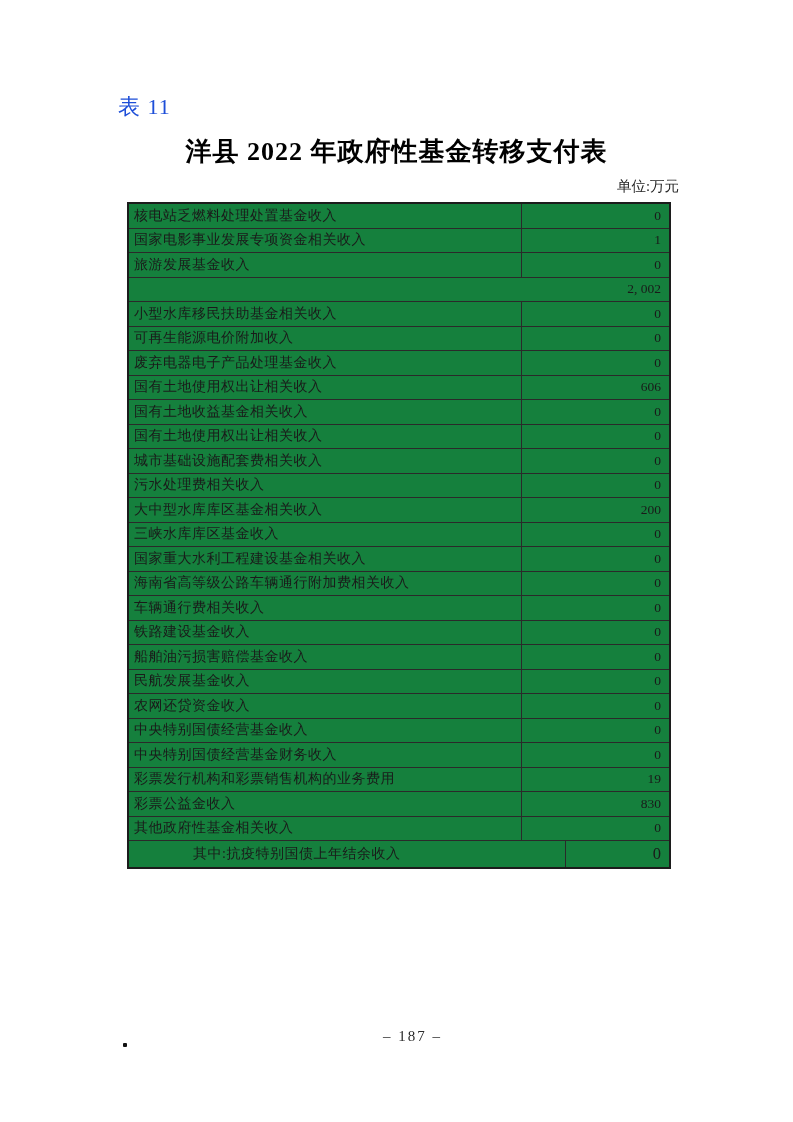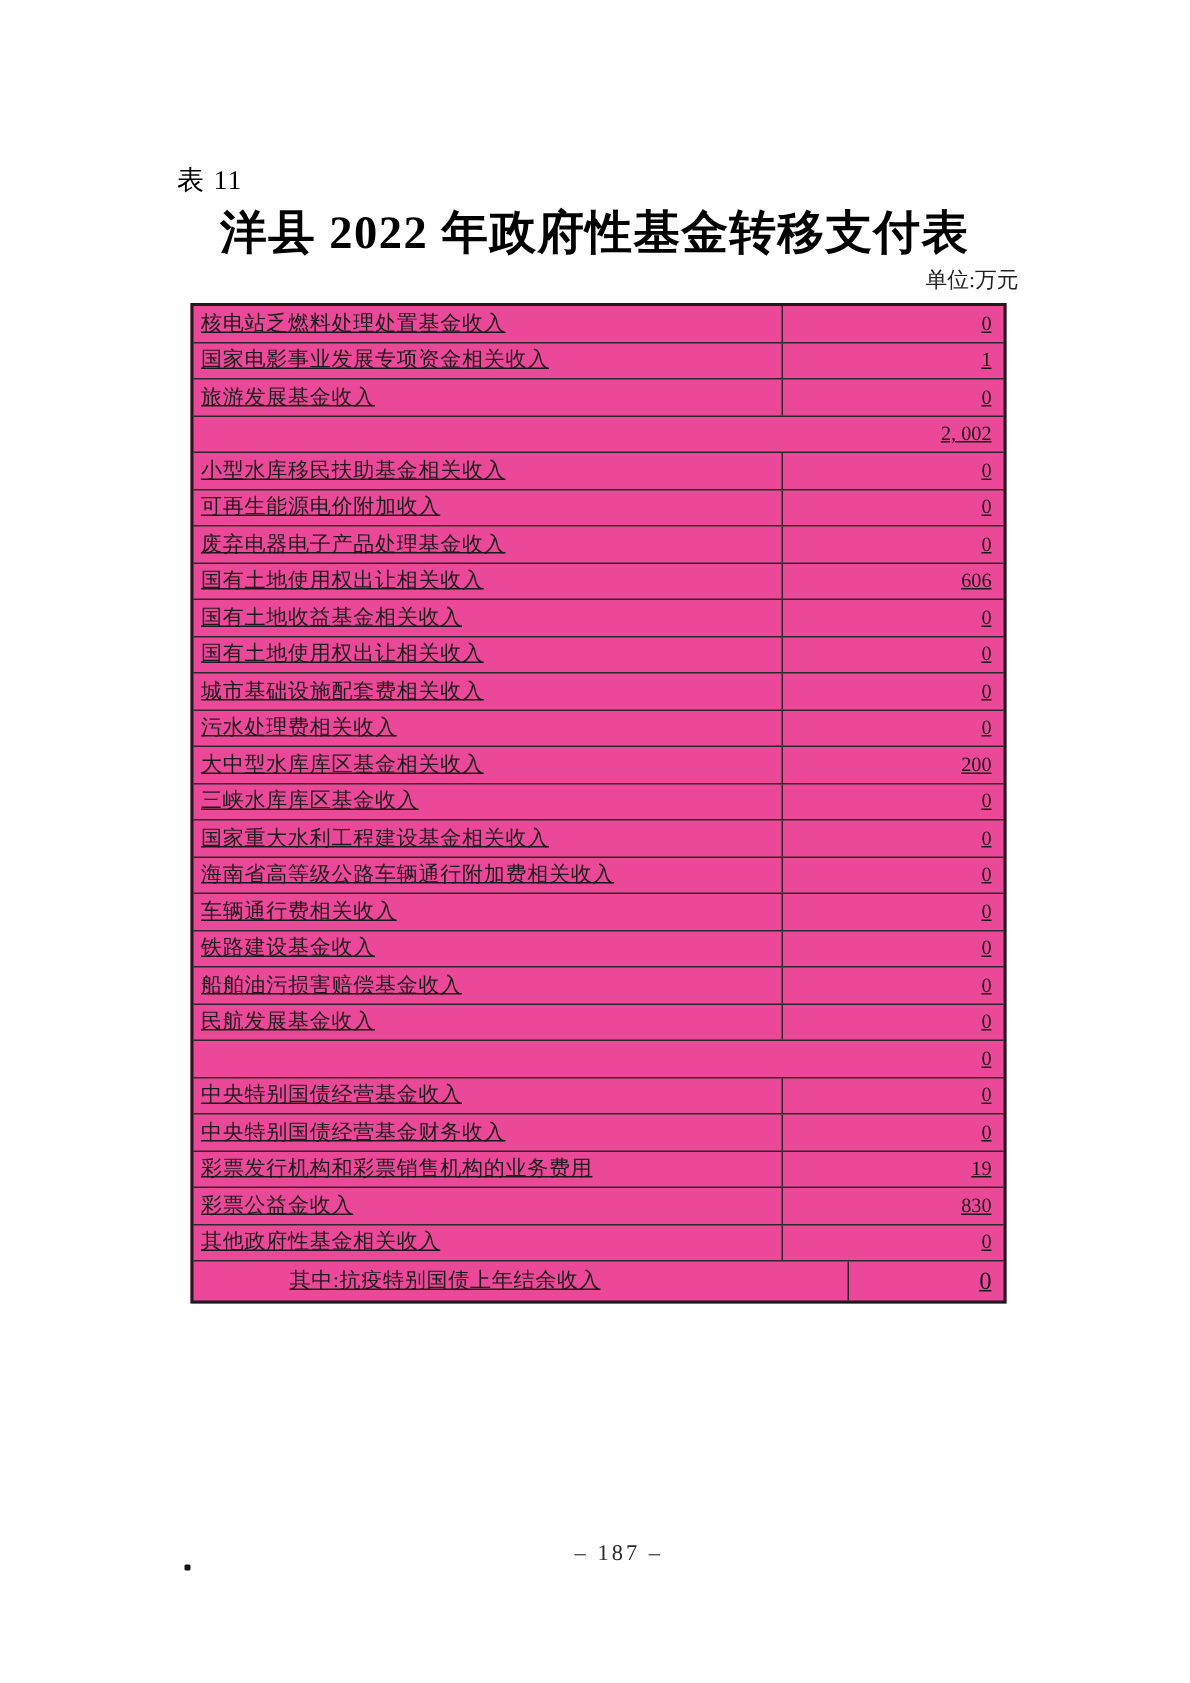--- a/index.html
+++ b/index.html
@@ -8,51 +8,50 @@
     width: 793px;
     height: 1122px;
     position: relative;
     font-family: "Liberation Serif", "DejaVu Serif", serif;
     color: #1a1a1a;
     overflow: hidden;
   }
   .table-number {
     position: absolute;
     left: 118px;
-    top: 108px;
-    font-size: 18px;
+    top: 92px;
+    font-size: 22px;
     letter-spacing: 1px;
-    color: #000000;
+    color: #1d4ed8;
   }
   .page-title {
     position: absolute;
     left: 0;
     top: 134px;
     width: 100%;
     text-align: center;
-    font-size: 31px;
+    font-size: 26px;
     font-weight: bold;
     letter-spacing: 1px;
     color: #000000;
   }
   .unit-label {
     position: absolute;
     right: 114px;
     top: 177px;
     font-size: 14.5px;
     color: #1f1f1f;
   }
   .fund-table {
     position: absolute;
     left: 127px;
     top: 202px;
     width: 544px;
     border: 2px solid #1c1c1c;
-    background: #ec4899;
-    text-decoration: underline;
+    background: #15803d;
   }
   .t-row {
     display: flex;
     height: 24.5px;
     border-bottom: 1px solid #2a2a2a;
   }
   .t-row:last-child {
     border-bottom: none;
     height: 26px;
     margin-left: 44px;
@@ -202,20 +201,21 @@
     <div class="label-cell">船舶油污损害赔偿基金收入</div>
     <div class="value-cell">0</div>
   </div>
 
   <div class="t-row">
     <div class="label-cell">民航发展基金收入</div>
     <div class="value-cell">0</div>
   </div>
 
   <div class="t-row">
+    <div class="label-cell">农网还贷资金收入</div>
     <div class="value-cell">0</div>
   </div>
 
   <div class="t-row">
     <div class="label-cell">中央特别国债经营基金收入</div>
     <div class="value-cell">0</div>
   </div>
 
   <div class="t-row">
     <div class="label-cell">中央特别国债经营基金财务收入</div>

